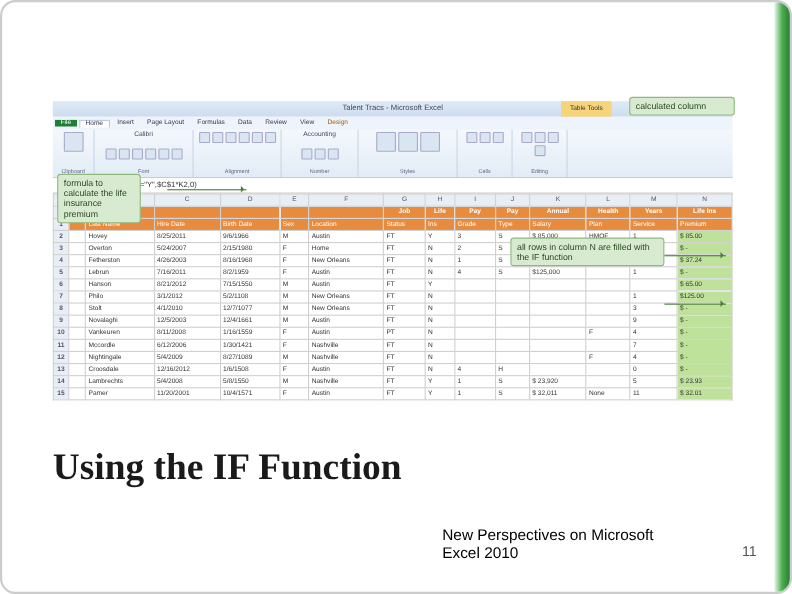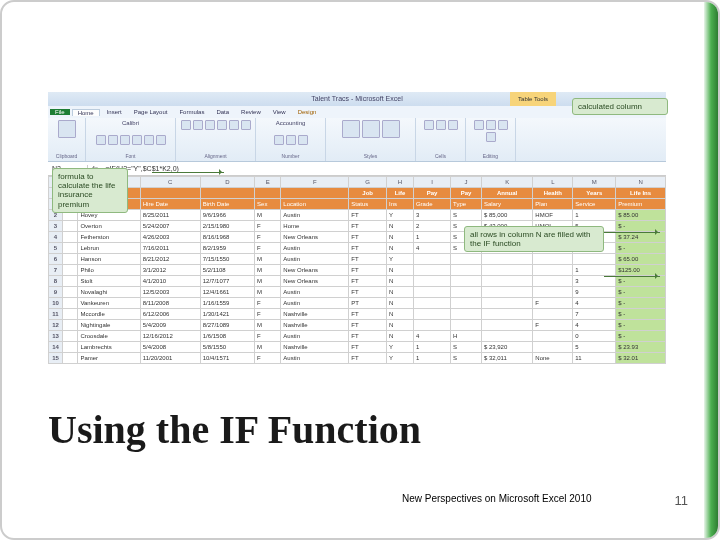--- a/index.html
+++ b/index.html
@@ -88,41 +88,40 @@
   .grid .lifeins { background: #bfe29b; }
   .callout {
     position: absolute;
     background: #d8ead0;
     border: 1px solid #8fb97f;
     border-radius: 3px;
     padding: 3px 5px;
     font-size: 8px; color: #2a4a22;
     line-height: 1.15;
     z-index: 5;
-    margin-top: 10px;
   }
   .callout-formula { left: 4px; top: 66px; width: 76px; }
   .callout-calc    { right: -2px; top: -4px; width: 96px; }
   .callout-allrows { right: 62px; top: 124px; width: 140px; }
   .callout-dash    { right: 62px; top: 168px; width: 120px; }
   .pointer {
     position: absolute; height: 1px; background: #4a7a3a; z-index: 4;
   }
   .pointer::after {
     content: ""; position: absolute; right: -1px; top: -3px;
     border: 3px solid transparent; border-left-color: #4a7a3a;
   }
   .slide-title {
     position: absolute; left: 46px; top: 404px;
     font-family: Georgia, "Times New Roman", serif;
-    font-size: 40px; font-weight: bold; color: #1a1a1a;
+    font-size: 34px; font-weight: bold; color: #1a1a1a;
   }
   .footer-text {
-    position: absolute; left: 400px; top: 491px; width: 200px;
-    font-size: 10px; color: #000;
+    position: absolute; left: 400px; top: 476px; width: 200px;
+    font-size: 14px; color: #000;
   }
   .page-num {
     position: absolute; right: 30px; bottom: 30px;
     font-size: 13px; color: #555;
   }
 </style>
 </head>
 <body>
 
 <div class="slide">

